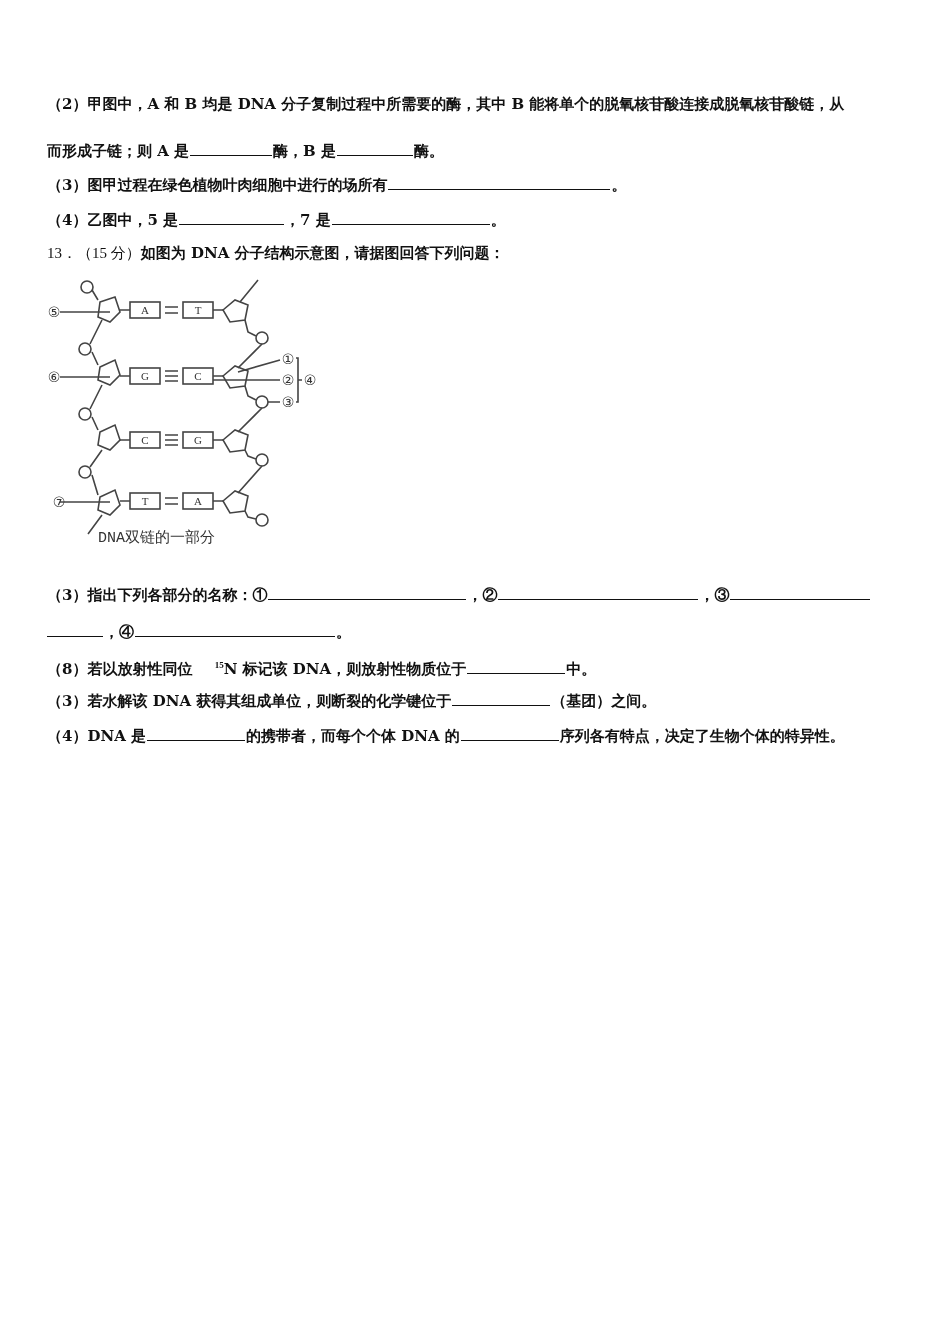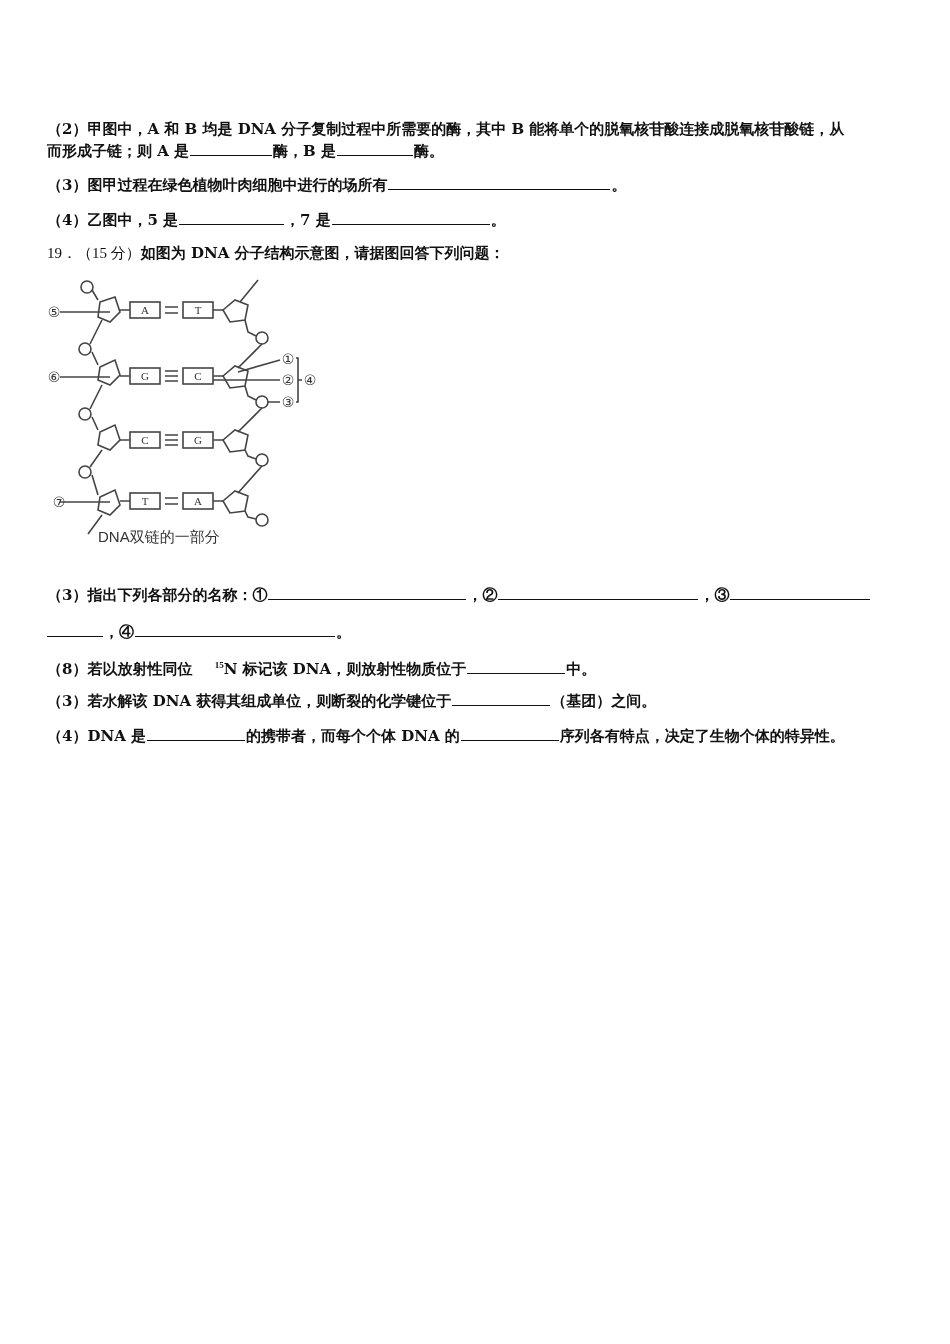--- a/index.html
+++ b/index.html
@@ -15,44 +15,44 @@
   }
   .blank {
     display: inline-block; border-bottom: 1.2px solid #111;
     height: 15px; vertical-align: baseline; margin: 0 1px;
   }
   .num { font-family: "Liberation Serif", serif; font-weight: normal; }
   sup { font-size: 9px; vertical-align: 6px; font-family: "Liberation Serif", serif; margin-left: 17px; }
   .figure { position: absolute; left: 40px; top: 272px; width: 290px; height: 290px; }
   .caption {
     position: absolute; left: 98px; top: 528px;
-    font-family: Liberation Sans, sans-serif; font-size: 15px; color: #333;
+    font-family: Liberation Mono, monospace; font-size: 15px; color: #333;
     letter-spacing: 0px;
   }
 </style>
 </head>
 <body>
 
-<div class="line" style="top:119px;">
+<div class="line" style="top:94px;">
   <span>（2）甲图中，</span><span>A 和 B 均是 DNA 分子复制过程中所需要的酶，其中 B 能将单个的脱氧核苷酸连接成脱氧核苷酸链，从</span>
 </div>
 <div class="line" style="top:140px;">
   <span>而形成子链；则 A 是</span><span class="blank" style="width:82px"></span><span>酶，B 是</span><span class="blank" style="width:76px"></span><span>酶。</span>
 </div>
 
 <div class="line" style="top:174px;">
   <span>（3）图甲过程在绿色植物叶肉细胞中进行的场所有</span><span class="blank" style="width:222px"></span><span>。</span>
 </div>
 
 <div class="line" style="top:209px;">
   <span>（4）乙图中，5 是</span><span class="blank" style="width:105px"></span><span>，7 是</span><span class="blank" style="width:158px"></span><span>。</span>
 </div>
 
 <div class="line" style="top:243px;">
-  <span class="num">19．</span><span class="num">（15 分）</span><span>如图为 DNA 分子结构示意图，请据图回答下列问题：</span>
+  <span class="num">13．</span><span class="num">（15 分）</span><span>如图为 DNA 分子结构示意图，请据图回答下列问题：</span>
 </div>
 
 <div class="figure">
   <svg width="290" height="290" viewBox="0 0 290 290" xmlns="http://www.w3.org/2000/svg">
     <g fill="none" stroke="#444" stroke-width="1.6">
 
       <circle cx="47" cy="15" r="6"></circle>
       <circle cx="45" cy="77" r="6"></circle>
       <circle cx="45" cy="142" r="6"></circle>
       <circle cx="45" cy="200" r="6"></circle>

